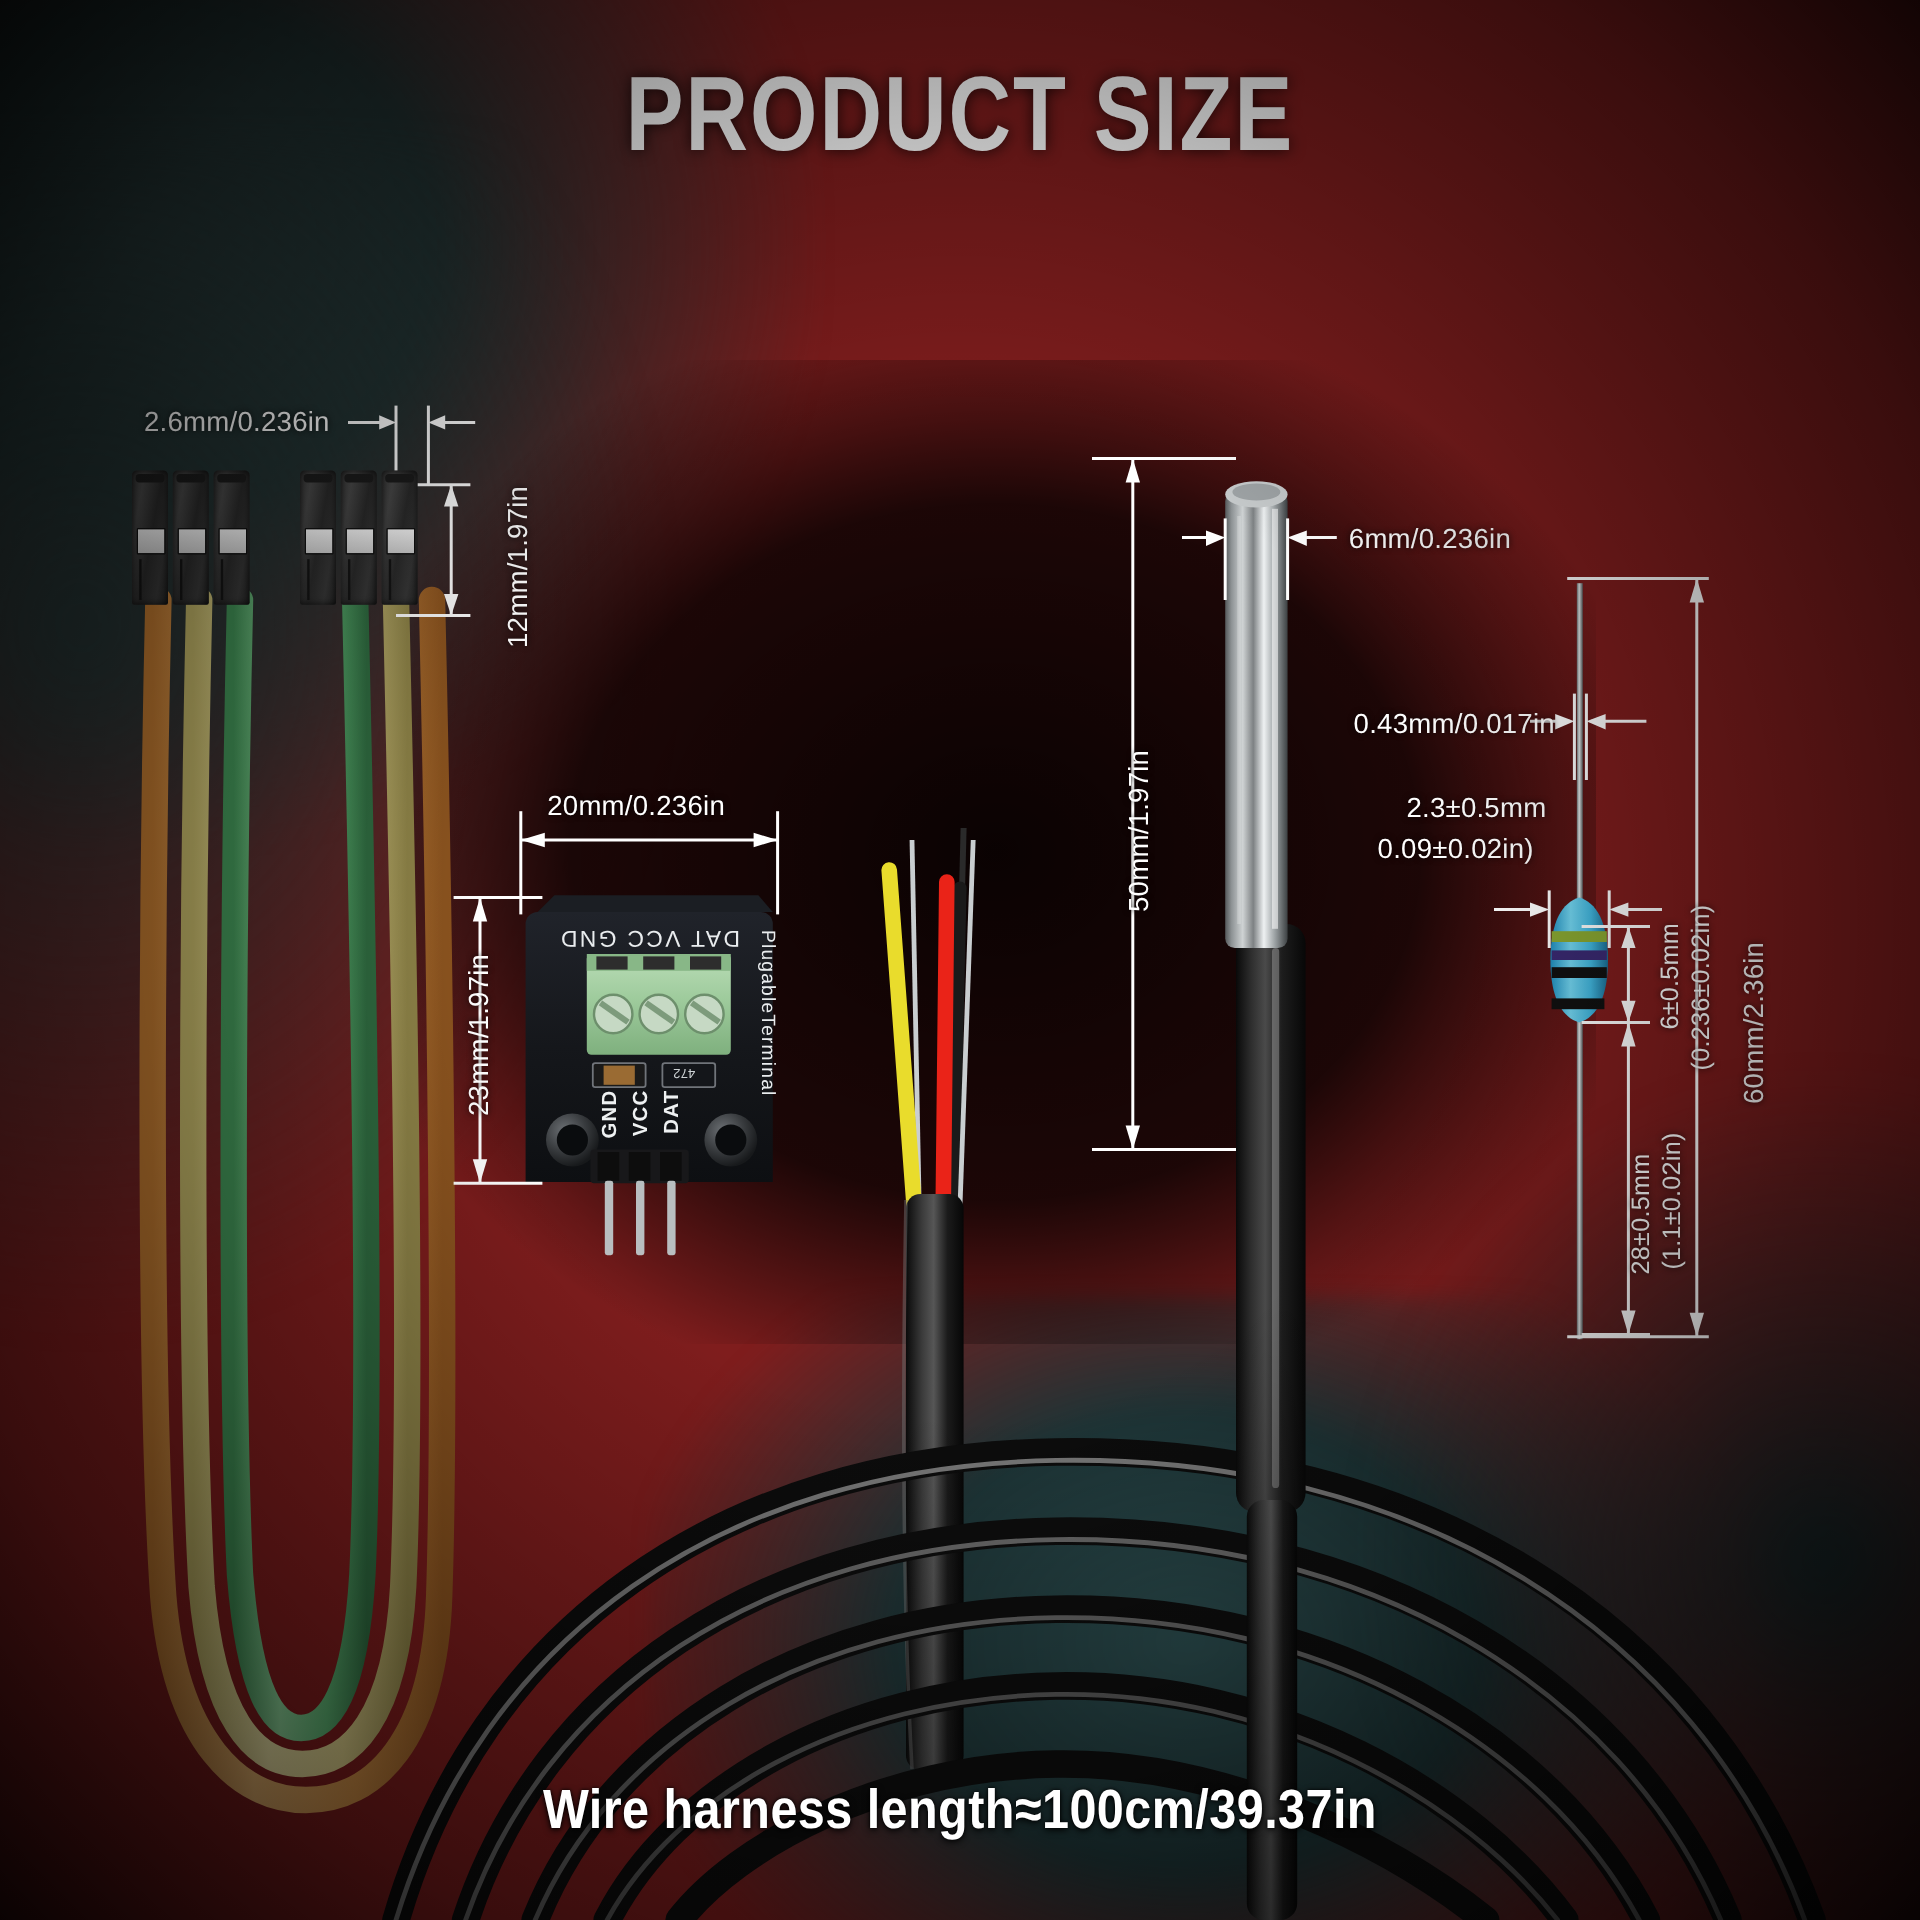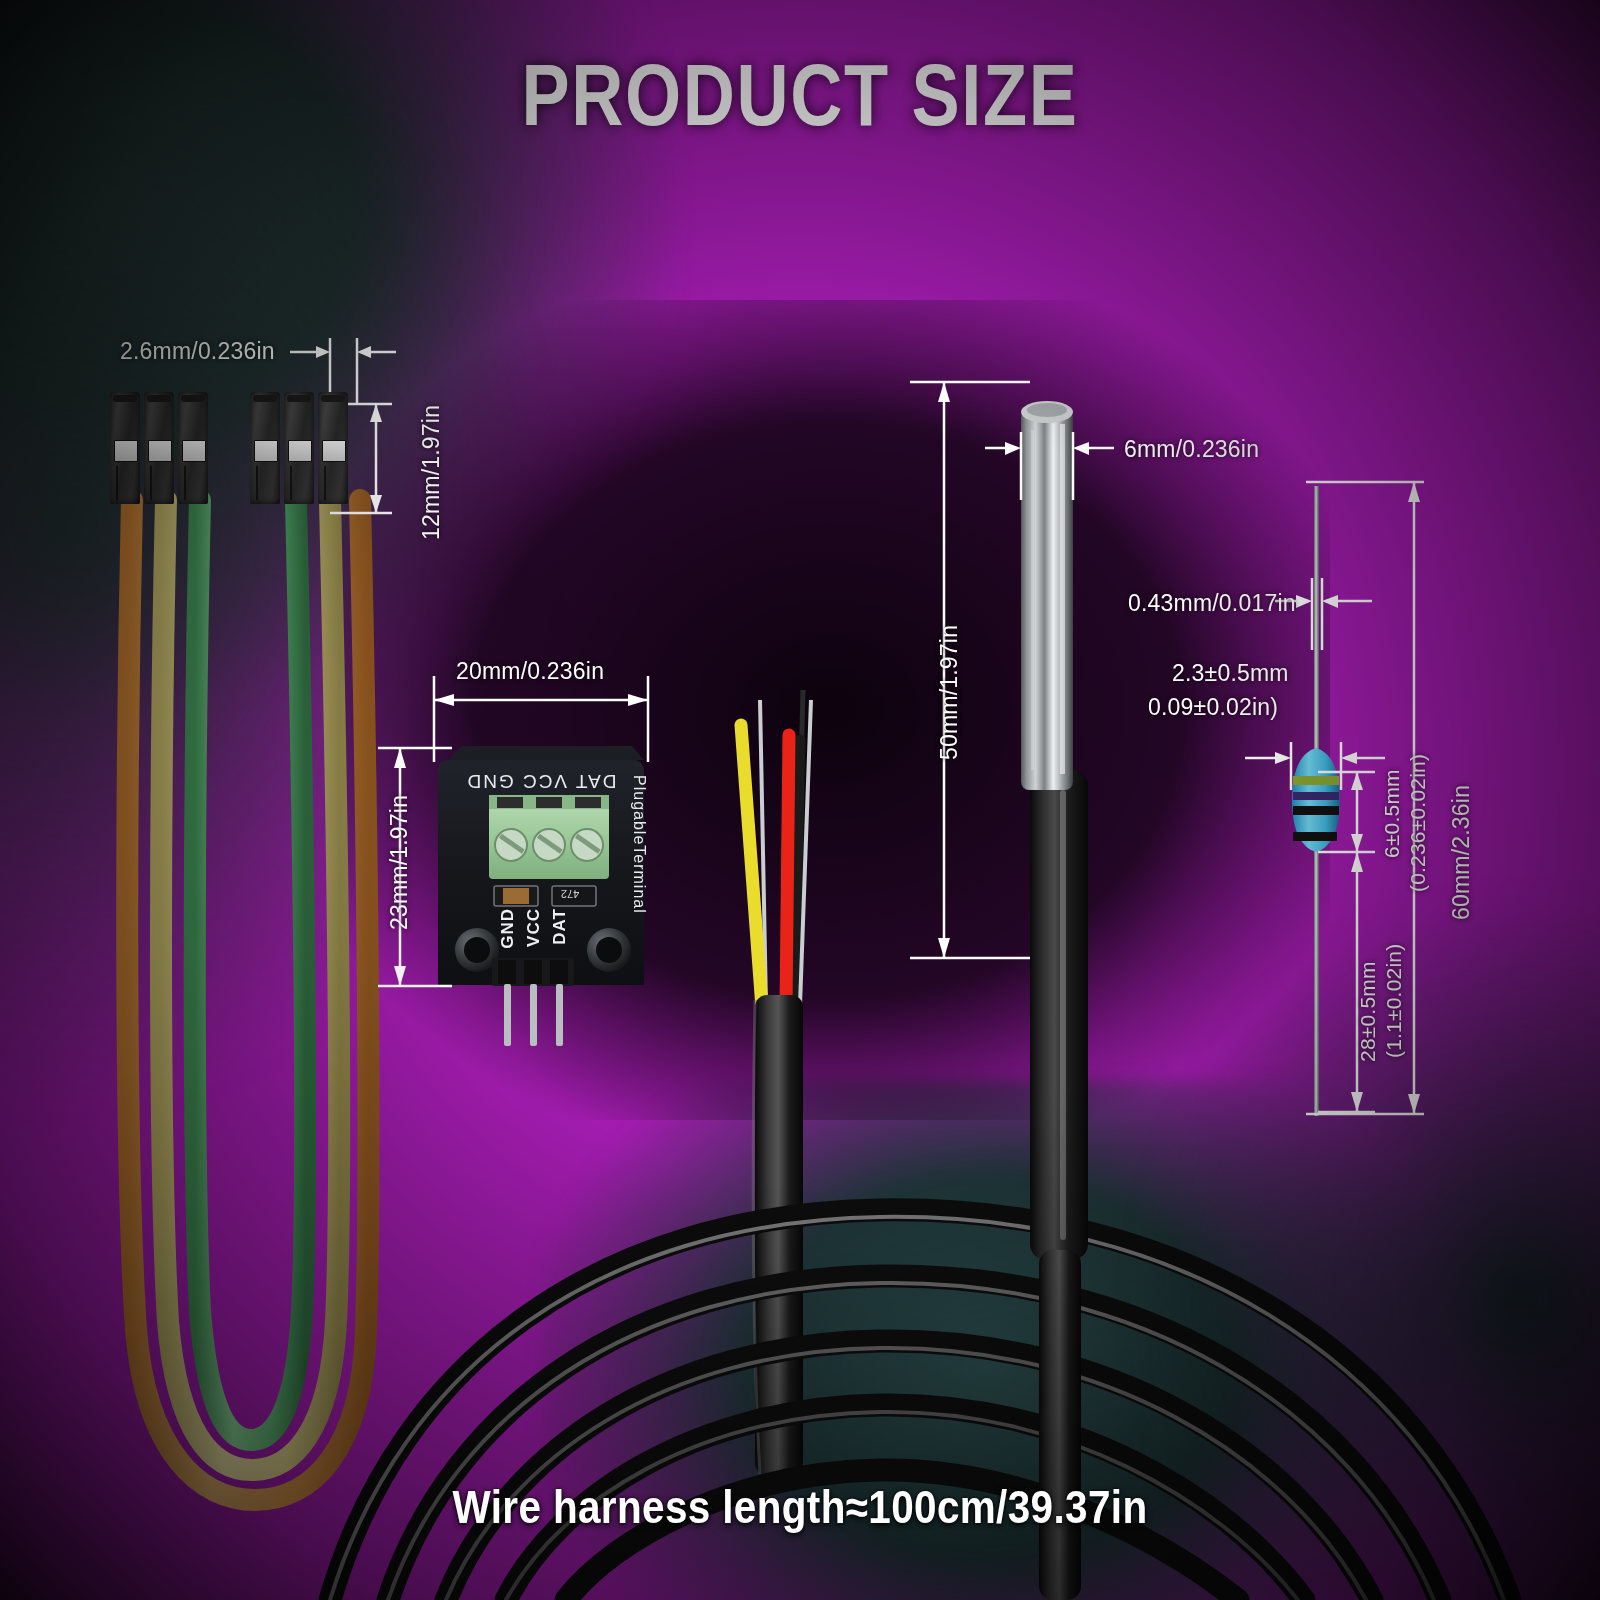--- a/index.html
+++ b/index.html
@@ -1,19 +1,19 @@
 <!DOCTYPE html>
 <html><head>
 <meta charset="utf-8">
 <style>
   html,body{margin:0;padding:0;background:#000;}
   #stage{
     position:relative;width:1600px;height:1600px;overflow:hidden;
     font-family:"Liberation Sans","DejaVu Sans",sans-serif;
-    background:#a21caf;
+    background:#7f1d1d;
   }
   
   .bg-layer{position:absolute;inset:0;}
   .glow-tl{
     position:absolute;left:-320px;top:-200px;width:1000px;height:900px;
     background:radial-gradient(ellipse at 45% 45%, #2c4040 0%, #223333 30%, rgba(10,18,18,0) 72%);
     filter:blur(10px);
   }
   .glow-left{
     position:absolute;left:-260px;top:120px;width:820px;height:1000px;

